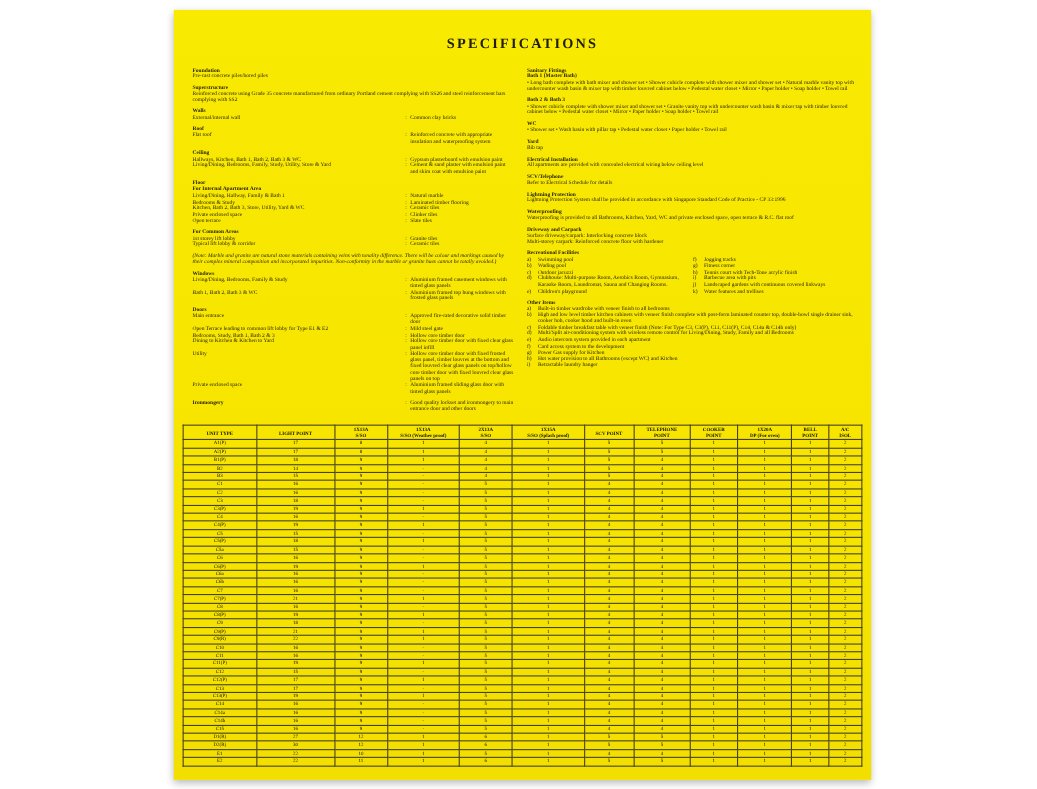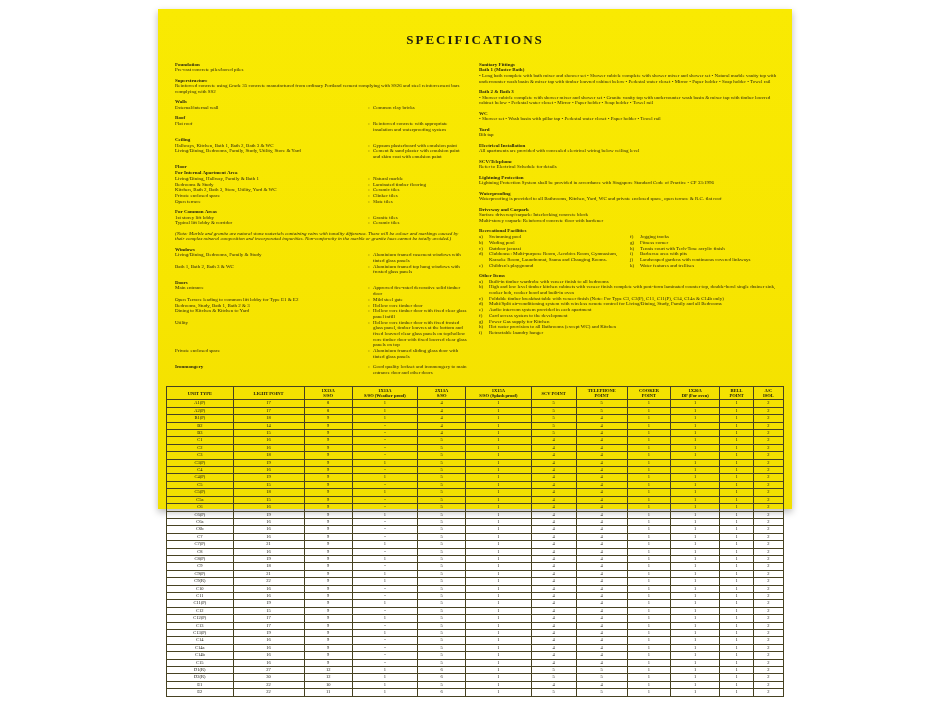--- a/index.html
+++ b/index.html
@@ -1,17 +1,17 @@
 <!DOCTYPE html>
 <html><head>
 <meta charset="utf-8">
 <style>
   html,body{margin:0;padding:0;}
   body{width:943px;height:717px;position:relative;background:#ffffff;font-family:"Liberation Serif", serif;overflow:hidden;}
-  .page{position:absolute;left:158px;top:9px;width:634px;height:500px;
+  .page{position:absolute;left:158px;top:9px;width:634px;height:700px;
         background:linear-gradient(180deg,#f9ea02 0%,#f7e500 55%,#f2df00 100%);
         box-shadow:0 3px 7px rgba(0,0,0,.28);}
   .title{position:absolute;top:23px;left:0;right:0;text-align:center;
          font-size:13px;font-weight:bold;letter-spacing:2px;color:#1f1d10;}
   .col{position:absolute;top:48px;font-size:5px;line-height:5.7px;color:#231f10;}
   .col.left{left:17px;width:292px;}
   .col.right{left:321px;width:302px;}
   .h{font-weight:bold;margin-top:4.6px;}
   .sh{font-weight:bold;margin-top:4.6px;}
   .h + .sh{margin-top:0;}

